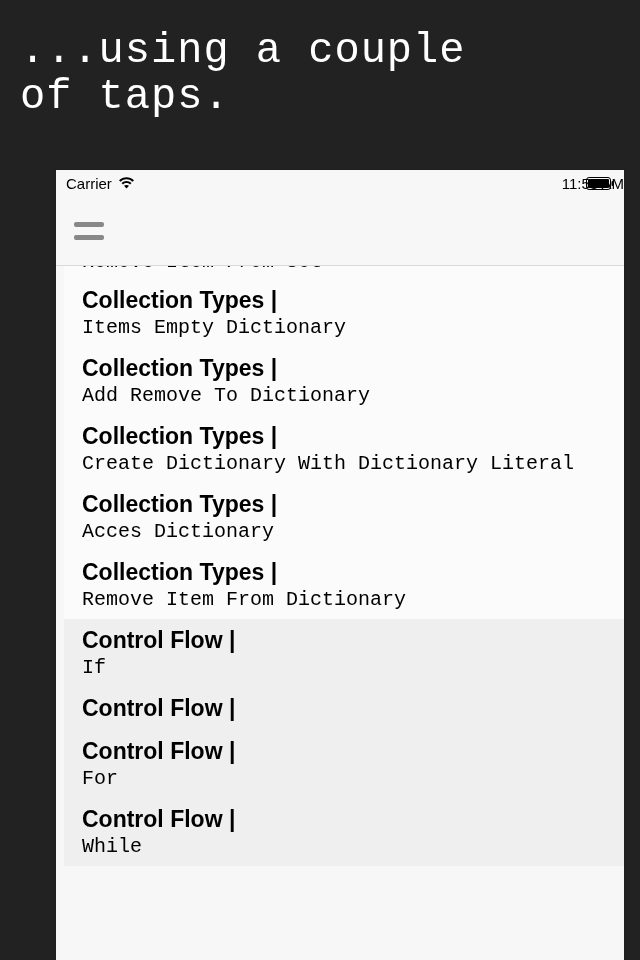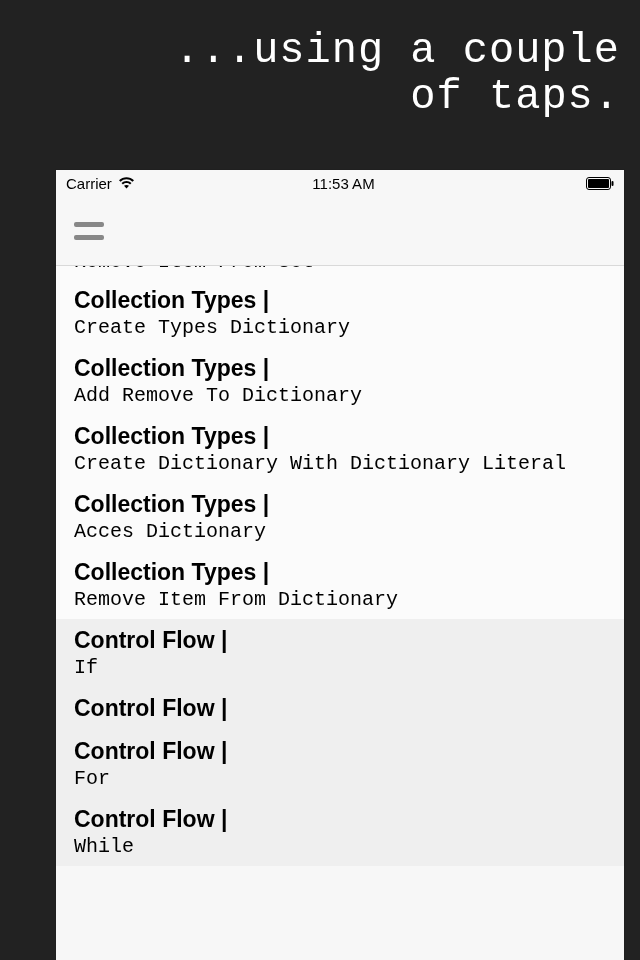--- a/index.html
+++ b/index.html
@@ -8,21 +8,21 @@
       height: 960px;
       background: #222222;
       font-family: -apple-system, "Helvetica Neue", Arial, sans-serif;
       overflow: hidden;
       position: relative;
     }
     .caption {
       color: #fff;
       font-family: "Courier New", Courier, monospace;
       font-size: 42px;
-      text-align: right;
+      text-align: left;
       line-height: 1.1;
       padding: 28px 20px 0 20px;
       letter-spacing: 1px;
     }
     .phone-frame {
       position: absolute;
       left: 56px;
       top: 170px;
       width: 568px;
       height: 790px;
@@ -36,21 +36,21 @@
       align-items: center;
       justify-content: space-between;
       padding: 0 10px;
       font-size: 15px;
       background: #f7f7f7;
     }
     .status-left { display: flex; align-items: center; gap: 6px; }
     .status-center {
       position: absolute;
       left: 0; right: 0;
-      text-align: center;
+      text-align: right;
       font-weight: 500;
       pointer-events: none;
       padding-left: 7px;
     }
     .status-right { display: flex; align-items: center; }
     .wifi-icon svg { display: block; }
     .battery-icon svg { display: block; }
     .nav-bar {
       height: 70px;
       display: flex;
@@ -73,20 +73,21 @@
       border-radius: 2px;
       background: #888;
       width: 30px;
     }
     .list {
       overflow: hidden;
     }
     .row {
       padding: 8px 18px 8px 18px;
       background: #fbfbfb;
+      margin-left: 8px;
     }
     .row.alt {
       background: #efefef;
     }
     .row.first-partial {
       padding-top: 0;
       padding-bottom: 6px;
       margin-top: -18px;
     }
     .row-category {
@@ -140,21 +141,21 @@
       <span></span>
     </div>
   </div>
 
   <div class="list" id="list">
       <div class="row first-partial">
         <div class="row-title">Remove Item From Set</div>
       </div>
       <div class="row">
         <div class="row-category">Collection Types |</div>
-        <div class="row-title">Create Types Dictionary</div>
+        <div class="row-title">Items Empty Dictionary</div>
       </div>
       <div class="row">
         <div class="row-category">Collection Types |</div>
         <div class="row-title">Add Remove To Dictionary</div>
       </div>
       <div class="row">
         <div class="row-category">Collection Types |</div>
         <div class="row-title">Create Dictionary With Dictionary Literal</div>
       </div>
       <div class="row">

